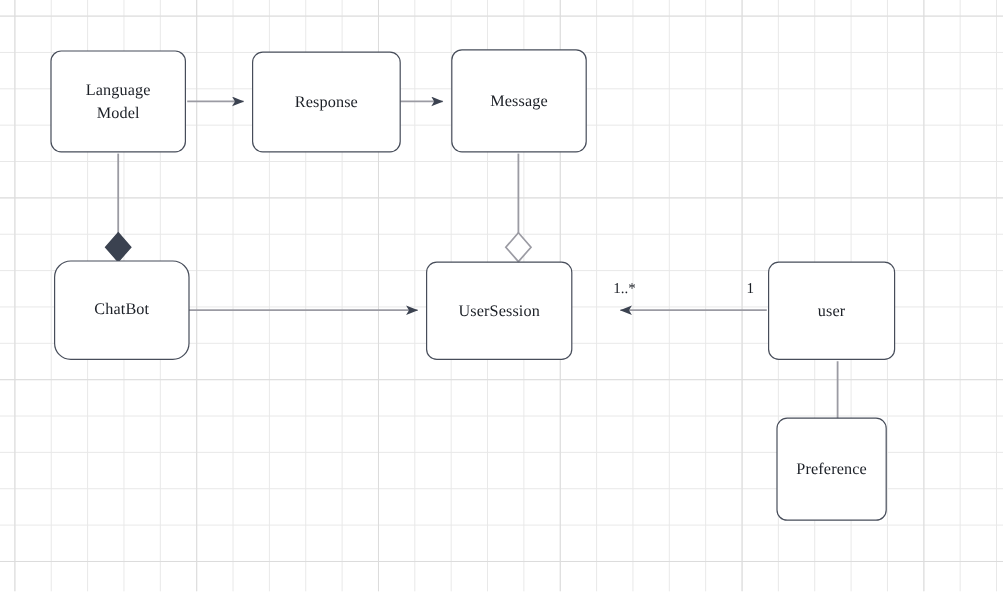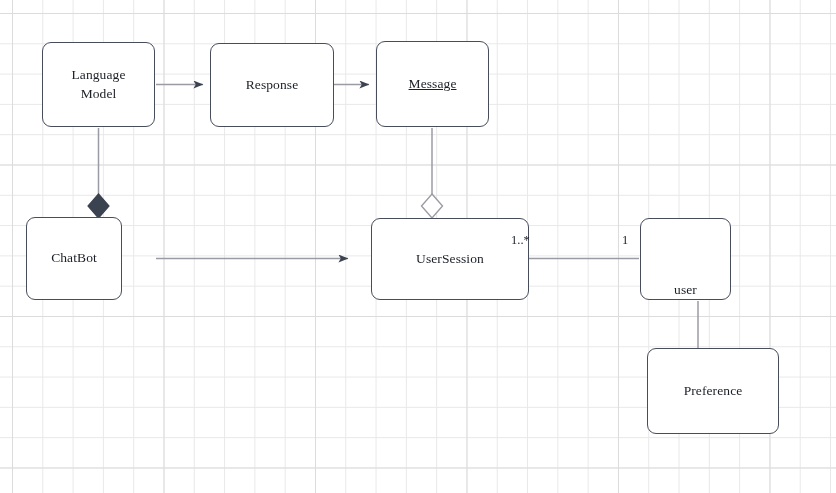--- a/index.html
+++ b/index.html
@@ -114,37 +114,37 @@
 
   <div class="node" style="left:42px; top:42px; width:113px; height:85px;align-items:center;">
     <span class="node-label">Language
 Model</span>
   </div>
 
   <div class="node" style="left:210px; top:43px; width:124px; height:84px;">
     <span class="node-label">Response</span>
   </div>
 
-  <div class="node" style="left:376px; top:41px; width:113px; height:86px;text-decoration:underline;">
+  <div class="node" style="left:376px; top:41px; width:113px; height:86px;">
     <span class="node-label">Message</span>
   </div>
 
-  <div class="node" style="left:26px; top:217px; width:96px; height:83px;">
+  <div class="node" style="left:45px; top:217px; width:113px; height:83px;border-radius:14px;">
     <span class="node-label">ChatBot</span>
   </div>
 
-  <div class="node" style="left:371px; top:218px; width:158px; height:82px;">
+  <div class="node" style="left:355px; top:218px; width:122px; height:82px;">
     <span class="node-label">UserSession</span>
   </div>
 
-  <div class="node" style="left:640px; top:218px; width:91px; height:82px;align-items:flex-end;">
+  <div class="node" style="left:640px; top:218px; width:106px; height:82px;">
     <span class="node-label">user</span>
   </div>
 
-  <div class="node" style="left:647px; top:348px; width:132px; height:86px;">
+  <div class="node" style="left:647px; top:348px; width:92px; height:86px;">
     <span class="node-label">Preference</span>
   </div>
 
   <div class="edge-label" style="left:511px; top:233px;">1..*</div>
 
   <div class="edge-label" style="left:622px; top:233px;">1</div>
 
 </div>
 
 </body></html>

